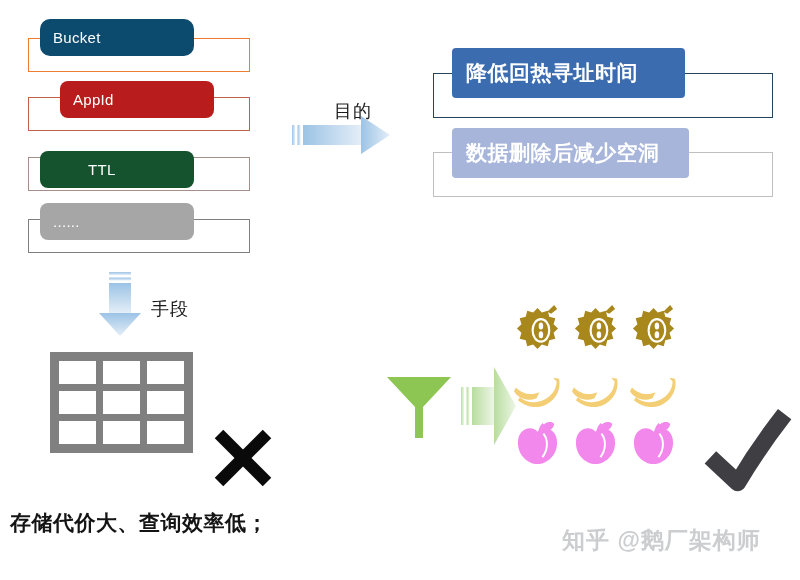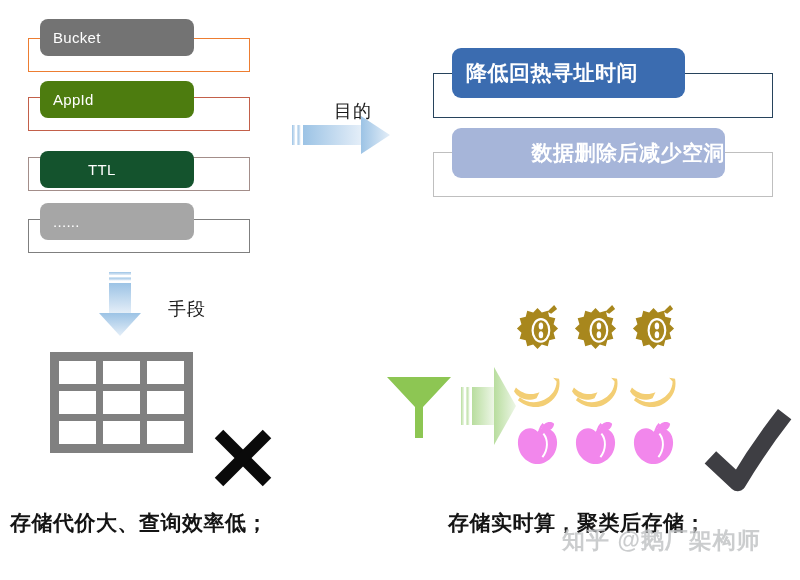--- a/index.html
+++ b/index.html
@@ -17,21 +17,21 @@
     position:absolute;left:40px;width:154px;height:37px;border-radius:8px;
     color:#fff;font-size:15px;line-height:37px;padding-left:13px;box-sizing:border-box;
     letter-spacing:.3px;
   }
   
   .goal-outline{
     position:absolute;left:433px;width:340px;height:45px;
     border:1.5px solid #999;background:#fff;box-sizing:border-box;
   }
   .goal-box{
-    position:absolute;left:452px;height:50px;border-radius:9px;
+    position:absolute;left:452px;height:50px;border-radius:4px;
     color:#fff;font-size:21px;line-height:50px;padding-left:14px;box-sizing:border-box;
     font-weight:600;letter-spacing:.5px;
   }
   .arrow-label{
     position:absolute;font-size:18px;color:#1a1a1a;font-weight:500;letter-spacing:1px;
   }
   
   .table-icon{
     position:absolute;left:50px;top:352px;width:143px;height:101px;background:#808080;
     display:grid;grid-template-columns:repeat(3,1fr);grid-template-rows:repeat(3,1fr);
@@ -84,24 +84,24 @@
         <path fill="currentColor" d="M24,13 C29,6 44,9 44,24 C44,37 34,46 24,46 C14,46 4,37 4,24 C4,9 19,6 24,13 Z"></path>
         <path fill="none" stroke="#fff" stroke-width="2" d="M30,15 C35,21 35,31 29,39"></path>
         <path fill="currentColor" d="M28,11 C29,3 38,1 41,5 C40,12 31,14 28,11 Z"></path>
         <path fill="none" stroke="currentColor" stroke-width="2.4" d="M26,12 C27,9 28,7 30,5"></path>
       </symbol>
     </defs>
   </svg>
 
   <div>
     <div class="param-outline" style="top: 38px; border-color: rgb(237, 125, 49);"></div>
-    <div class="param-box" style="top: 19px; background-color: #737373;">Bucket</div>
+    <div class="param-box" style="top: 19px; background-color: #0c4a6e; border-radius: 10px;">Bucket</div>
 
     <div class="param-outline" style="top: 97px; border-color: rgb(195, 96, 74);"></div>
-    <div class="param-box" style="top: 81px; background-color: #4d7c0f;">AppId</div>
+    <div class="param-box" style="top: 81px; background-color: #b91c1c; margin-left: 20px;">AppId</div>
 
     <div class="param-outline" style="top: 157px; border-color: rgb(163, 142, 138);"></div>
     <div class="param-box" style="top: 151px; background-color: #14532d; padding-left: 48px;">TTL</div>
 
     <div class="param-outline" style="top: 219px; border-color: rgb(127, 127, 127);"></div>
     <div class="param-box" style="top: 203px; background-color: rgb(166, 166, 166);">......</div>
   </div>
 
   <div class="arrow-label" style="left:334px;top:99px">目的</div>
   <svg class="abs" style="left:292px;top:111px" width="102" height="48">
@@ -109,30 +109,30 @@
     <rect x="5.5" y="14" width="3" height="20" fill="url(#gradBlueH)"></rect>
     <rect x="11" y="14" width="58" height="20" fill="url(#gradBlueH)"></rect>
     <polygon points="69,5 98,24 69,43" fill="url(#gradBlueH)"></polygon>
   </svg>
 
   <div>
     <div class="goal-outline" style="top: 73px; border-color: rgb(39, 67, 92);"></div>
     <div class="goal-box" style="top: 48px; width: 233px; background-color: rgb(59, 108, 176);">降低回热寻址时间</div>
 
     <div class="goal-outline" style="top: 152px; border-color: rgb(191, 191, 191);"></div>
-    <div class="goal-box" style="top: 128px; width: 273px; background-color: rgb(166, 181, 217); text-align: right;">数据删除后减少空洞</div>
+    <div class="goal-box" style="top: 128px; width: 237px; background-color: rgb(166, 181, 217);">数据删除后减少空洞</div>
   </div>
 
   <svg class="abs" style="left:95px;top:272px" width="50" height="66">
     <rect x="14" y="0" width="22" height="3" fill="url(#gradBlueV)"></rect>
     <rect x="14" y="5.5" width="22" height="3" fill="url(#gradBlueV)"></rect>
     <rect x="14" y="11" width="22" height="30" fill="url(#gradBlueV)"></rect>
     <polygon points="4,41 46,41 25,64" fill="url(#gradBlueV)"></polygon>
   </svg>
-  <div class="arrow-label" style="left:168px;top:297px">手段</div>
+  <div class="arrow-label" style="left:151px;top:297px">手段</div>
 
   <div class="table-icon">
     <div class="cell"></div>
       <div class="cell"></div>
       <div class="cell"></div>
     <div class="cell"></div>
       <div class="cell"></div>
       <div class="cell"></div>
     <div class="cell"></div>
       <div class="cell"></div>
@@ -193,18 +193,17 @@
           <use href="#icon-peach"></use>
         </svg>
       </div>
     </div>
 
   <svg class="abs" style="left: 701px; top: 400px; color: rgb(62, 62, 67);" width="94" height="96" viewBox="0 0 100 100">
     <path fill="none" stroke="currentColor" stroke-width="18" stroke-linejoin="round" d="M10,60 L39,87 Q61,50 89,14"></path>
   </svg>
 
   <div class="result-text" style="left:448px;top:509px">
-    <div>存储实时算，聚类后存储；</div>
   </div>
 
   <div class="watermark" style="color: rgb(191, 193, 195);">知乎 @鹅厂架构师</div>
 
 </div>
 
 </body></html>

